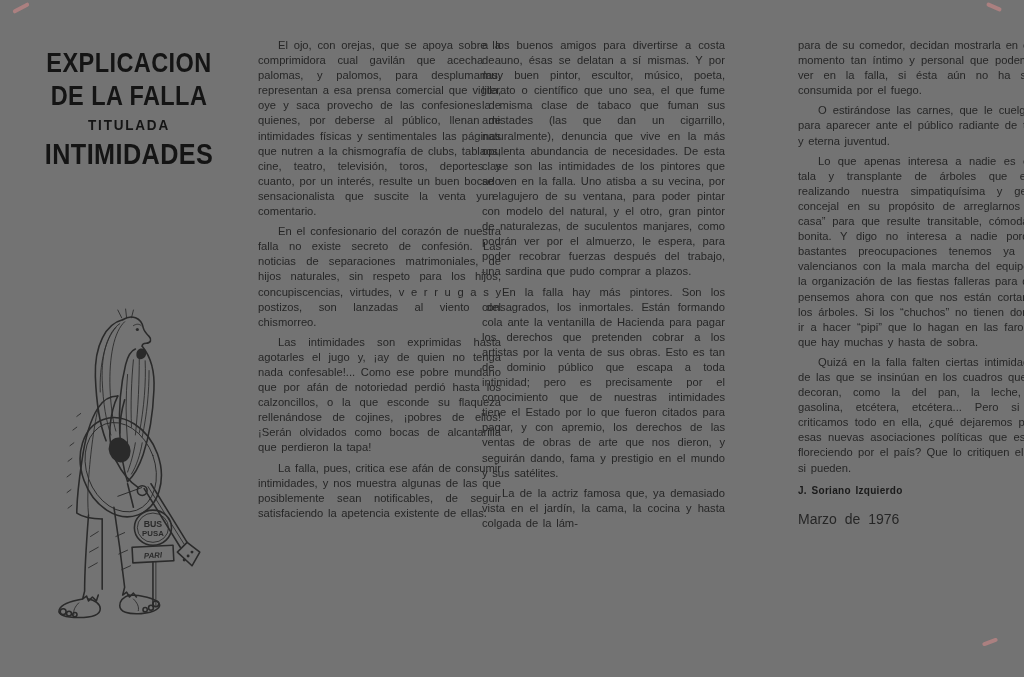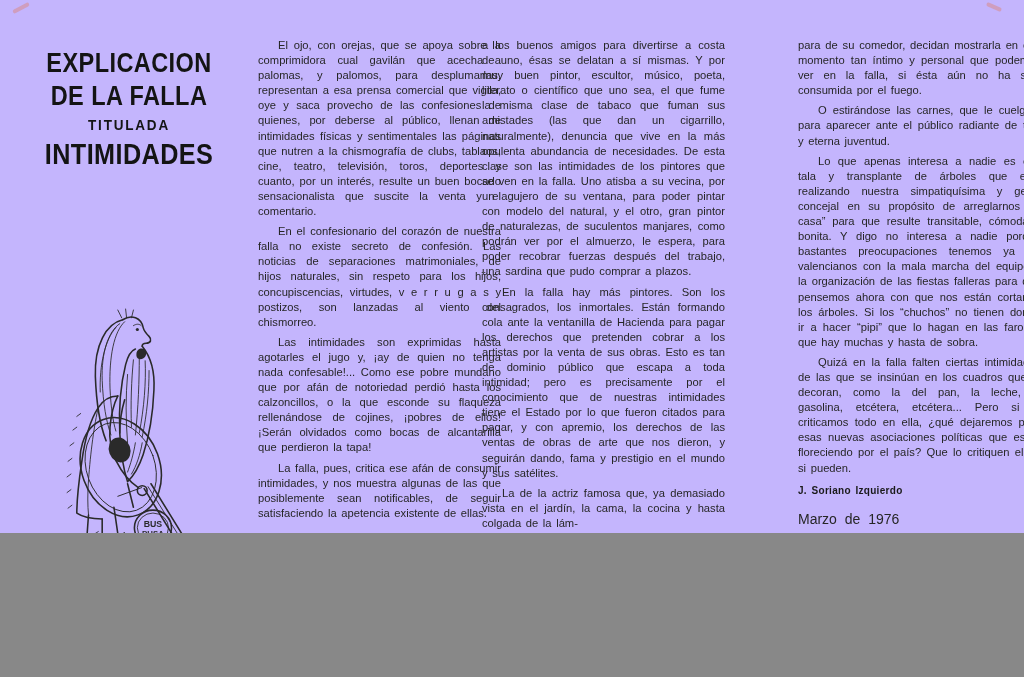--- a/index.html
+++ b/index.html
@@ -1,19 +1,19 @@
 <!DOCTYPE html>
 <html><head>
 <meta charset="utf-8">
 <style>
   html,body{margin:0;padding:0;background:#888;}
   .page{
     position:relative;
-    width:1024px;height:533px;
-    background:#c4b5fd;
+    width:1024px;height:677px;
+    background:#737373;
     overflow:hidden;
     font-family:"Liberation Sans", sans-serif;
     color:#222;
   }
   
   .title-block{
     position:absolute;left:22px;top:46px;width:214px;
     text-align:center;color:#141414;
   }
   .title-line{display:block;font-weight:bold;line-height:1.18;

